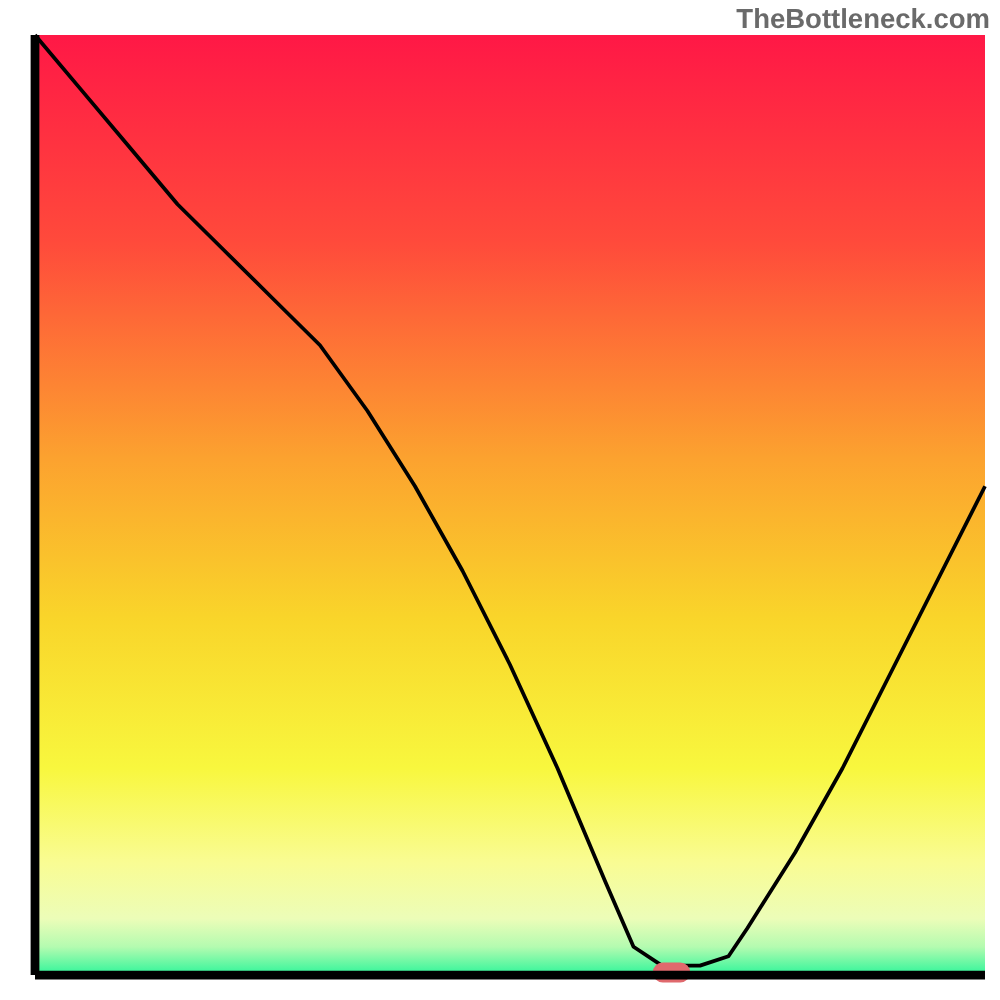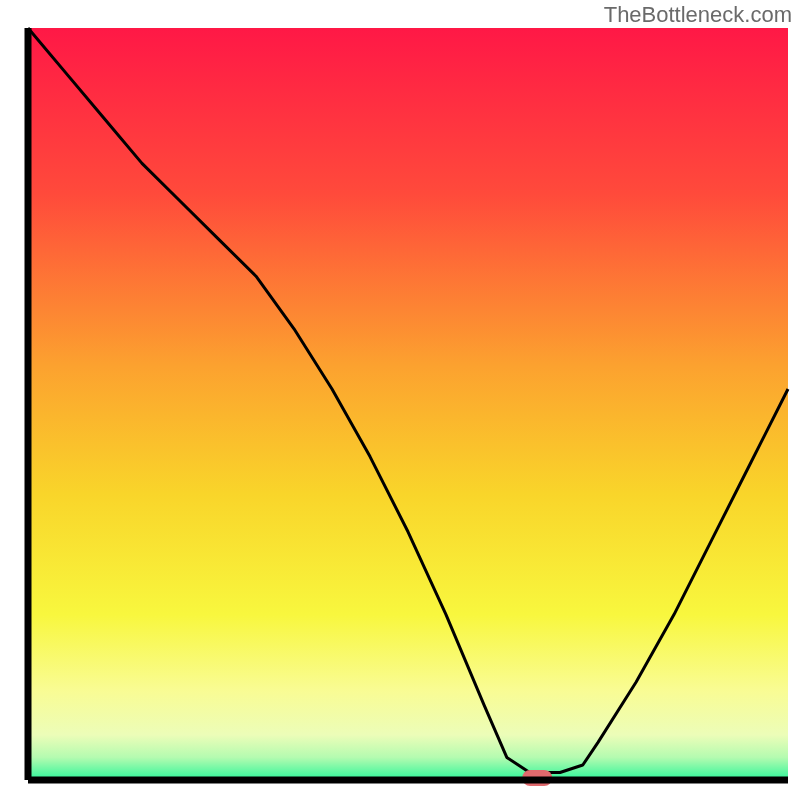--- a/index.html
+++ b/index.html
@@ -10,21 +10,21 @@
     position: relative;
     font-family: Arial, sans-serif;
     background: #fff;
   }
   .attribution {
     position: absolute;
     top: 2px;
     right: 8px;
     font-size: 22px;
     color: #6a6a6a;
-    font-weight: 400;
+    font-weight: 700;
     z-index: 10;
   }
   .chart-wrap {
     position: absolute;
     left: 0;
     top: 0;
     width: 800px;
     height: 800px;
   }
   svg {

